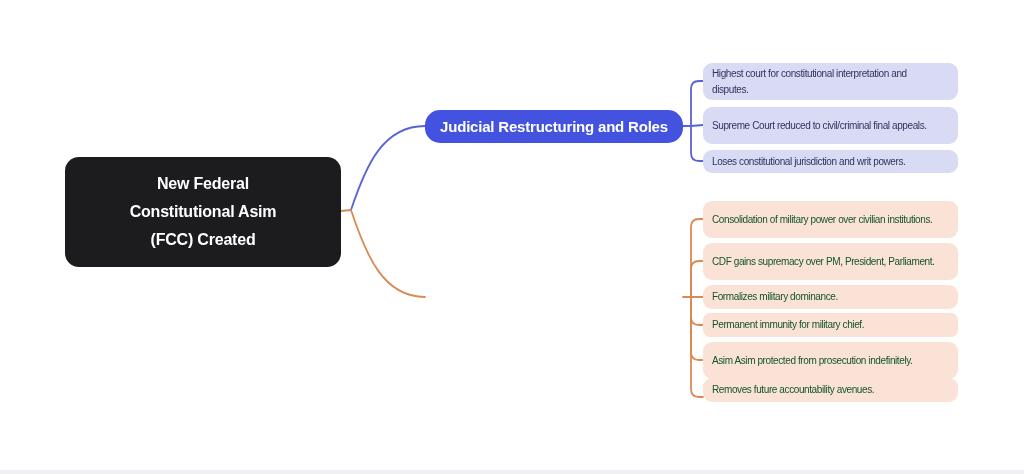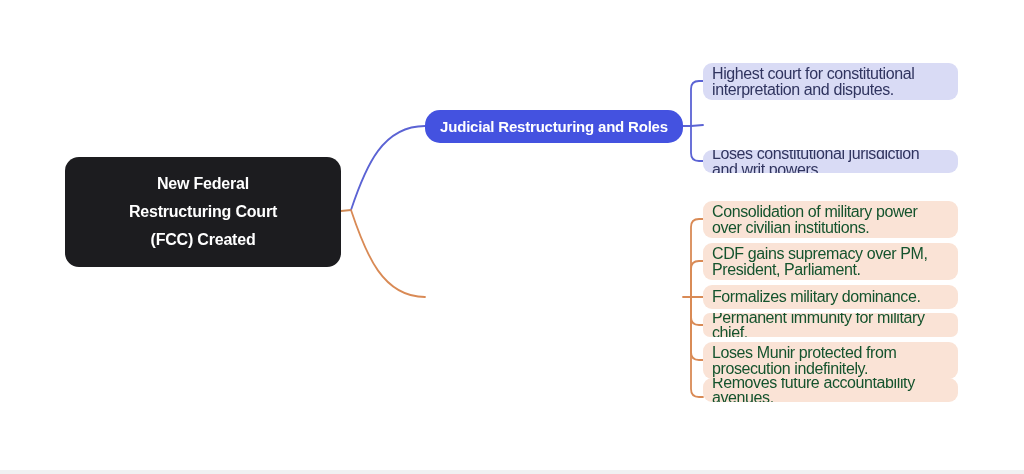--- a/index.html
+++ b/index.html
@@ -63,21 +63,21 @@
   .branch-political { top: 281px; background: #ee6c2b; }
   .leaf {
     position: absolute;
     left: 703px;
     width: 255px;
     box-sizing: border-box;
     border-radius: 9px;
     display: flex;
     align-items: center;
     padding: 0 16px 0 9px;
-    font-size: 16px;
+    font-size: 10px;
     line-height: 15.5px;
     letter-spacing: -0.4px;
     overflow: hidden;
     cursor: pointer;
   }
   .leaf-lavender { background: #d9dbf5; color: #30345f; }
   .leaf-peach   { background: #fae3d6; color: #14532d; }
 </style>
 </head>
 <body>
@@ -103,31 +103,32 @@
       <path d="M691,297 L691,269 Q691,261 699,261 L703,261" stroke="#d98a55"></path>
       <path d="M691,297 L703,297" stroke="#d98a55"></path>
       <path d="M691,297 L691,317 Q691,325 699,325 L703,325" stroke="#d98a55"></path>
       <path d="M691,297 L691,352 Q691,360 699,360 L703,360" stroke="#d98a55"></path>
       <path d="M691,297 L691,389 Q691,397 699,397 L703,397" stroke="#d98a55"></path>
     </g>
   </svg>
 
   <div class="node root">
     <div>New Federal</div>
-    <div>Restructuring Court</div>
+    <div>Constitutional Asim</div>
     <div>(FCC) Created</div>
   </div>
 
   <div class="node branch branch-judicial">Judicial Restructuring and Roles</div>
 
 
   <div class="leaf leaf-lavender" style="top:63px;  height:37px;">Highest court for constitutional interpretation and disputes.</div>
+  <div class="leaf leaf-lavender" style="top:107px; height:37px;">Supreme Court reduced to civil/criminal final appeals.</div>
   <div class="leaf leaf-lavender" style="top:150px; height:23px;">Loses constitutional jurisdiction and writ powers.</div>
 
   <div class="leaf leaf-peach" style="top:201px; height:37px;">Consolidation of military power over civilian institutions.</div>
   <div class="leaf leaf-peach" style="top:243px; height:37px;">CDF gains supremacy over PM, President, Parliament.</div>
   <div class="leaf leaf-peach" style="top:285px; height:24px;">Formalizes military dominance.</div>
   <div class="leaf leaf-peach" style="top:313px; height:24px;border-radius:7px;">Permanent immunity for military chief.</div>
-  <div class="leaf leaf-peach" style="top:342px; height:37px;">Loses Munir protected from prosecution indefinitely.</div>
+  <div class="leaf leaf-peach" style="top:342px; height:37px;">Asim Asim protected from prosecution indefinitely.</div>
   <div class="leaf leaf-peach" style="top:378px; height:24px;">Removes future accountability avenues.</div>
 
   <div class="bottom-strip"></div>
 </div>
 
 </body></html>

